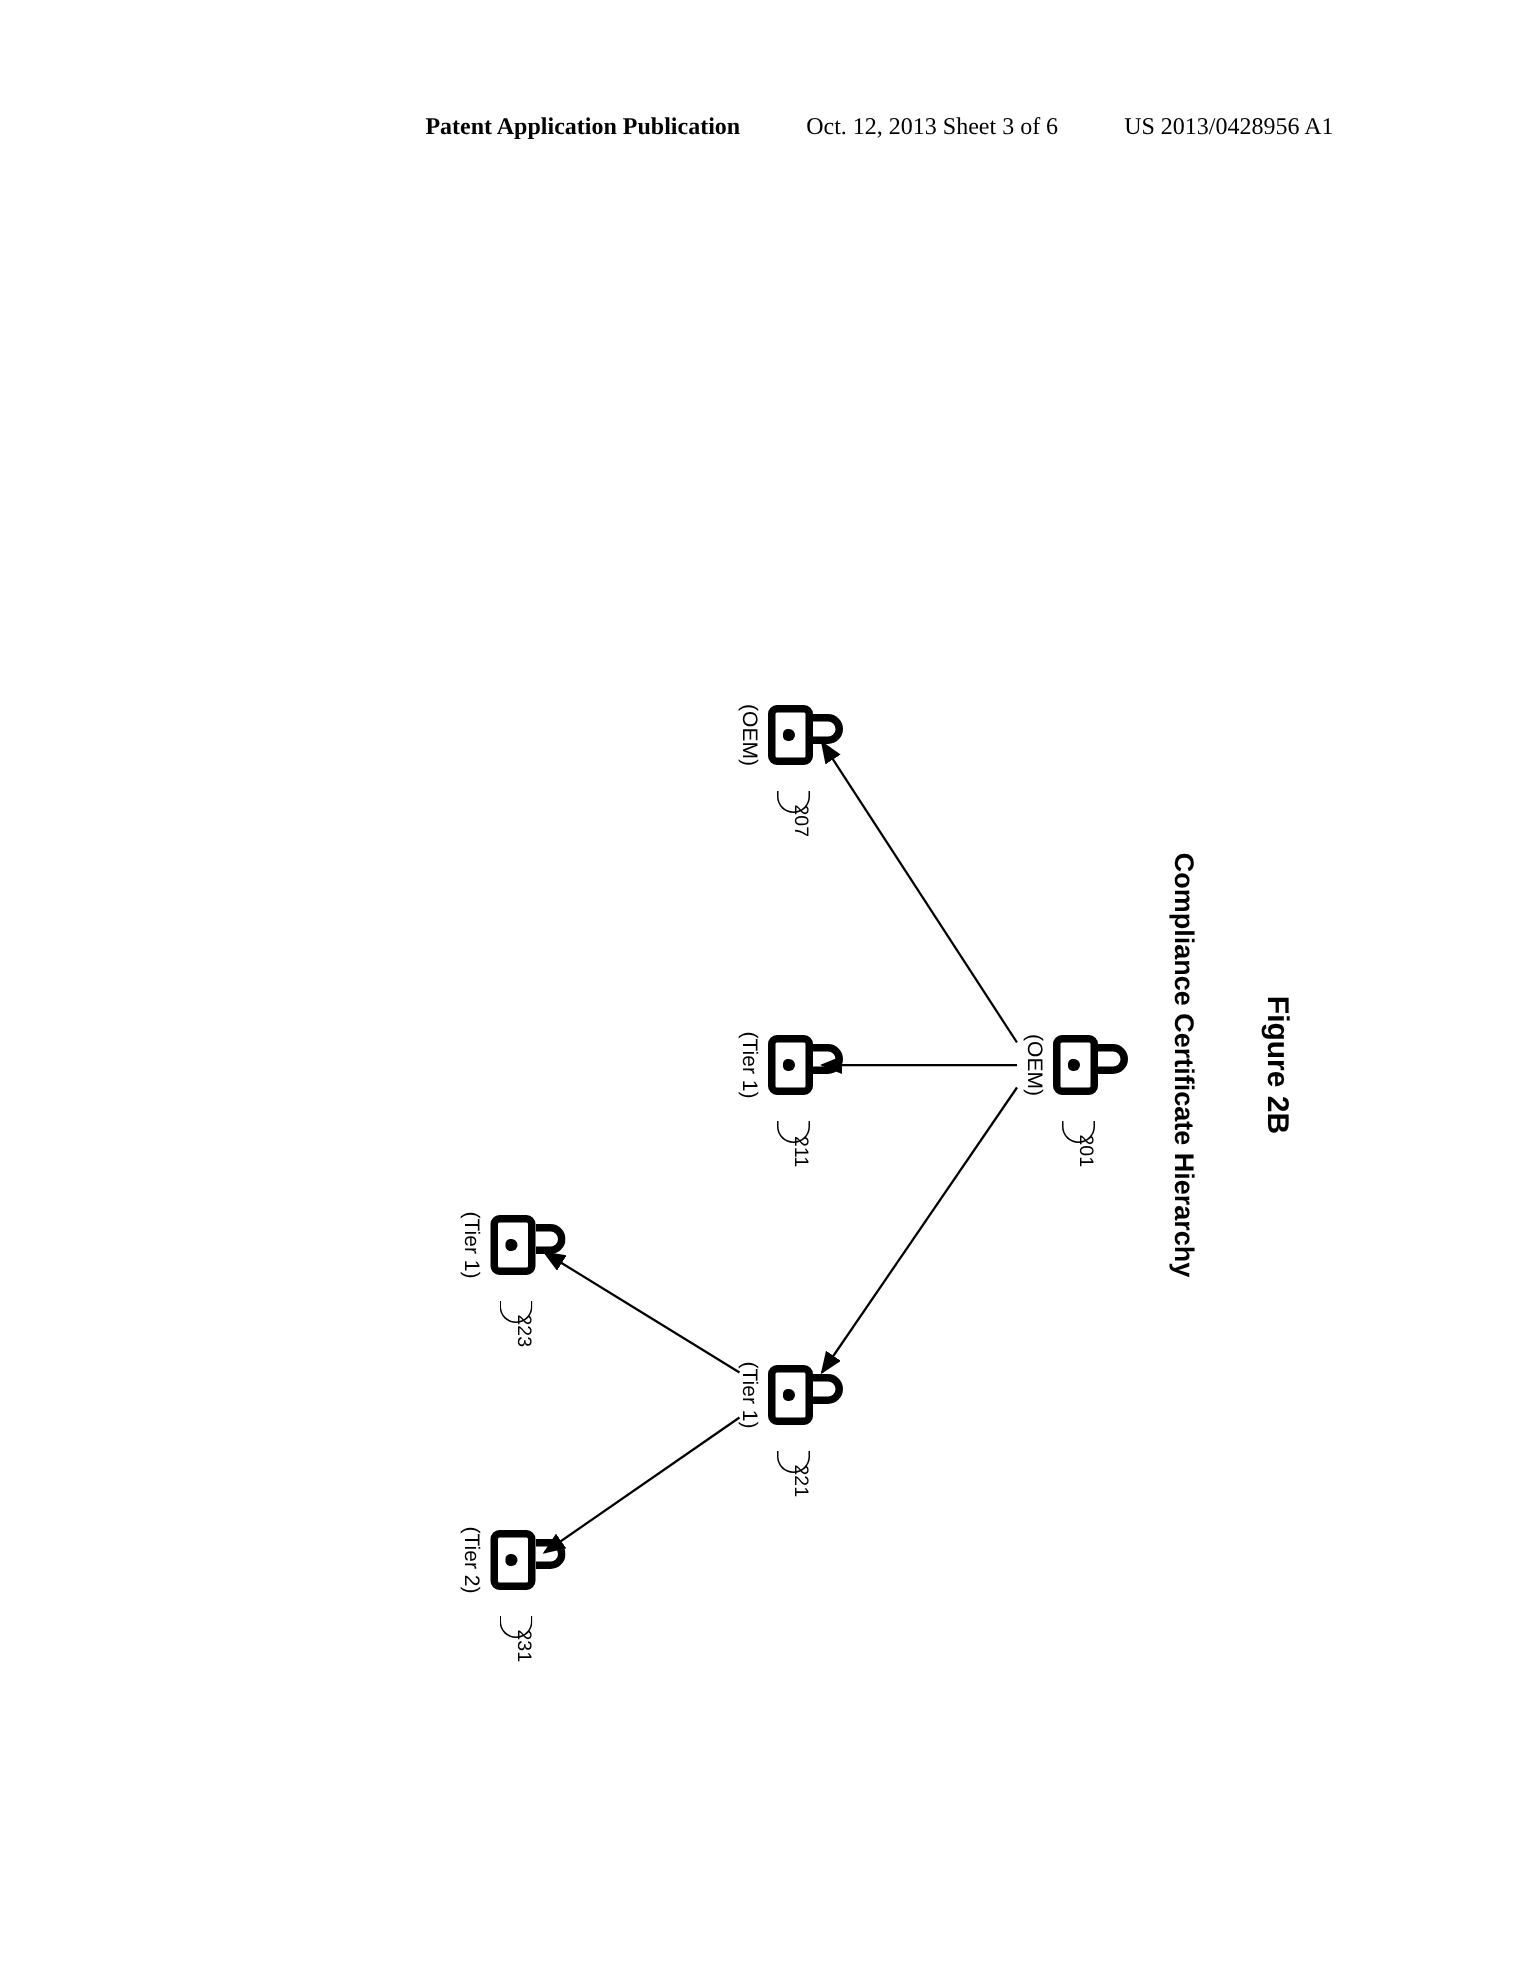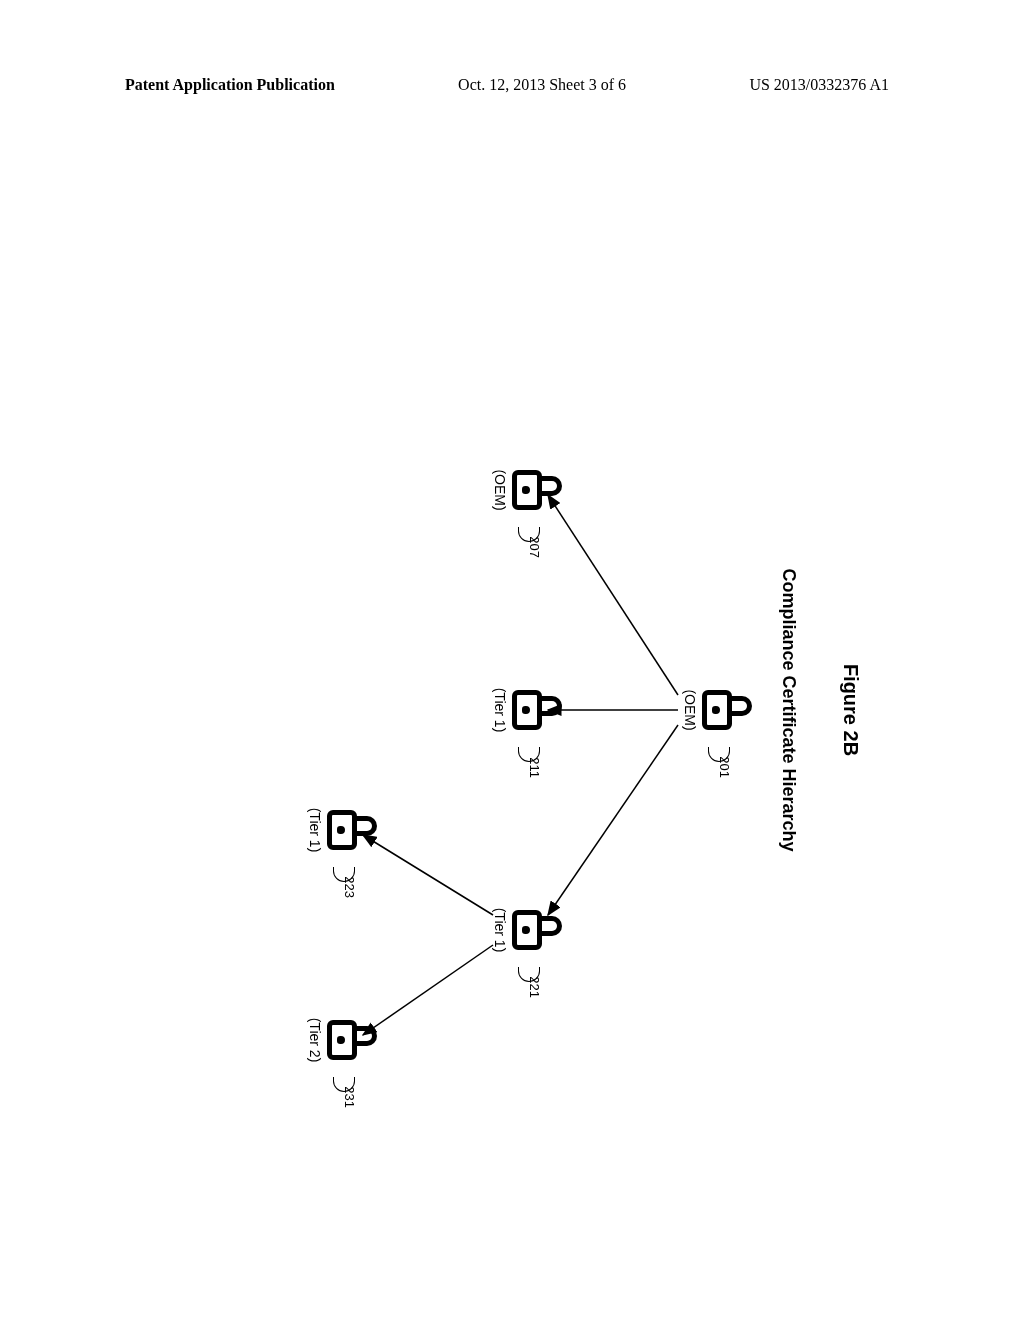--- a/index.html
+++ b/index.html
@@ -10,21 +10,21 @@
     height: 1320px;
     font-family: Arial, Helvetica, sans-serif;
     position: relative;
   }
   .header {
     position: absolute;
     top: 76px;
     left: 0;
     right: 0;
     display: flex;
-    justify-content: space-between;
+    justify-content: flex-end;
     padding: 0 135px 0 125px;
     font-family: "Times New Roman", serif;
     font-size: 16px;
     font-weight: bold;
     gap: 44px;
   }
   .header .center { font-weight: normal; }
   .header .right  { font-weight: normal; }
   .rotated-root {
     position: absolute;
@@ -129,21 +129,21 @@
     width: 900px;
     height: 520px;
   }
 </style>
 </head>
 <body>
 
 <div class="header">
   <span>Patent Application Publication</span>
   <span class="center">Oct. 12, 2013   Sheet 3 of 6</span>
-  <span class="right">US 2013/0332376 A1</span>
+  <span class="right">US 2013/0428956 A1</span>
 </div>
 
 <div class="rotated-root">
   <div class="fig-label">Figure 2B</div>
   <div class="fig-title">Compliance Certificate Hierarchy</div>
 
   <div class="tree">
 
     <svg class="arrows">
       <defs>

